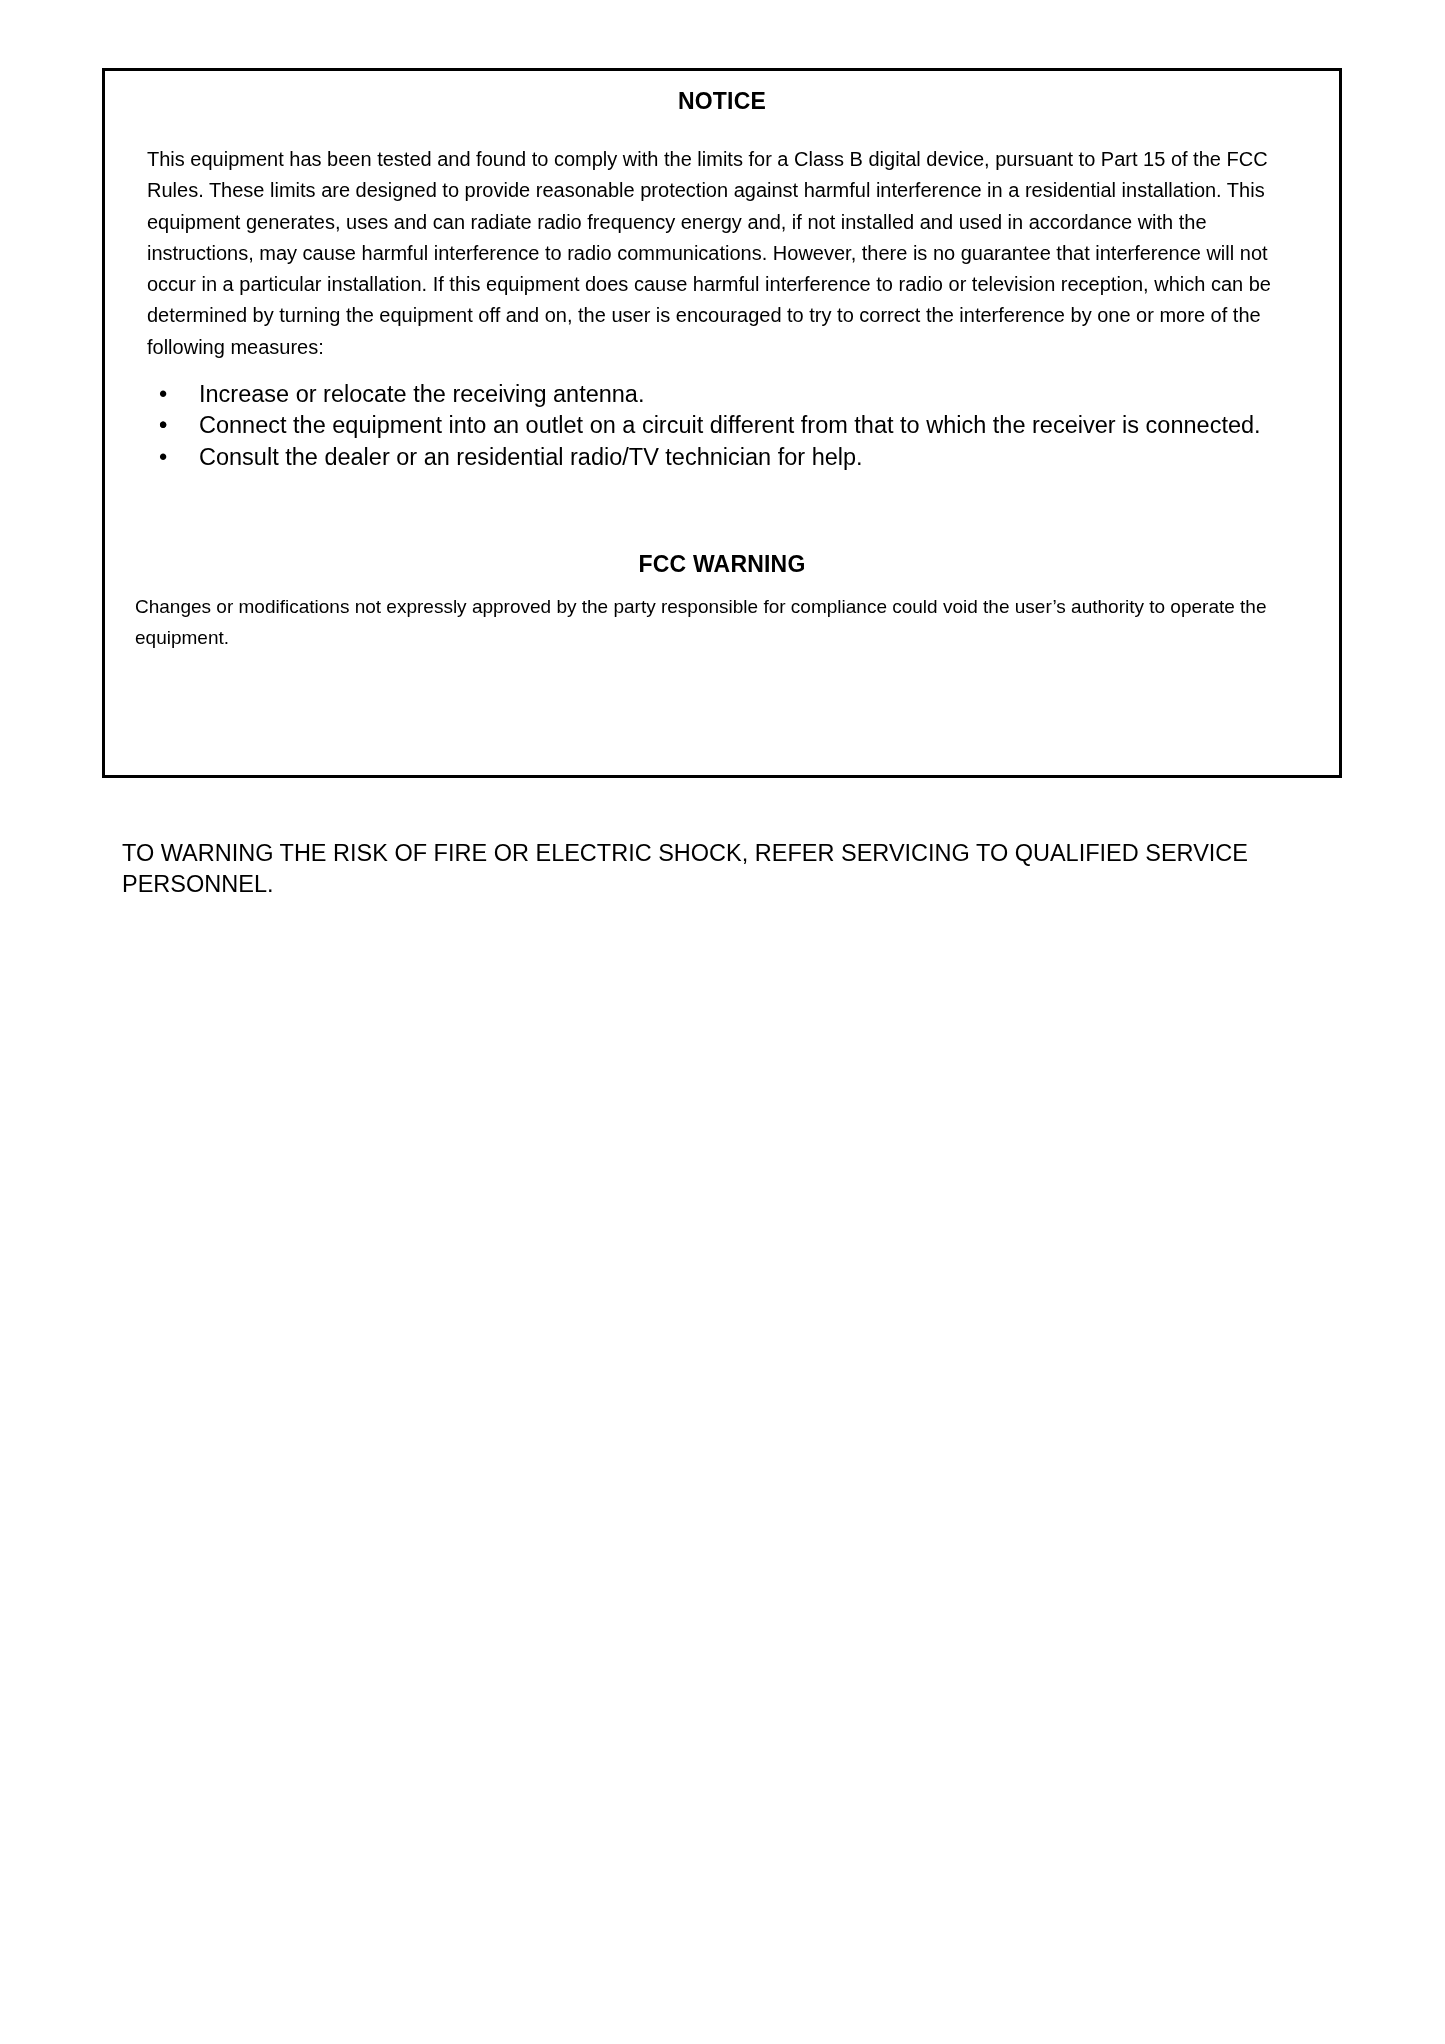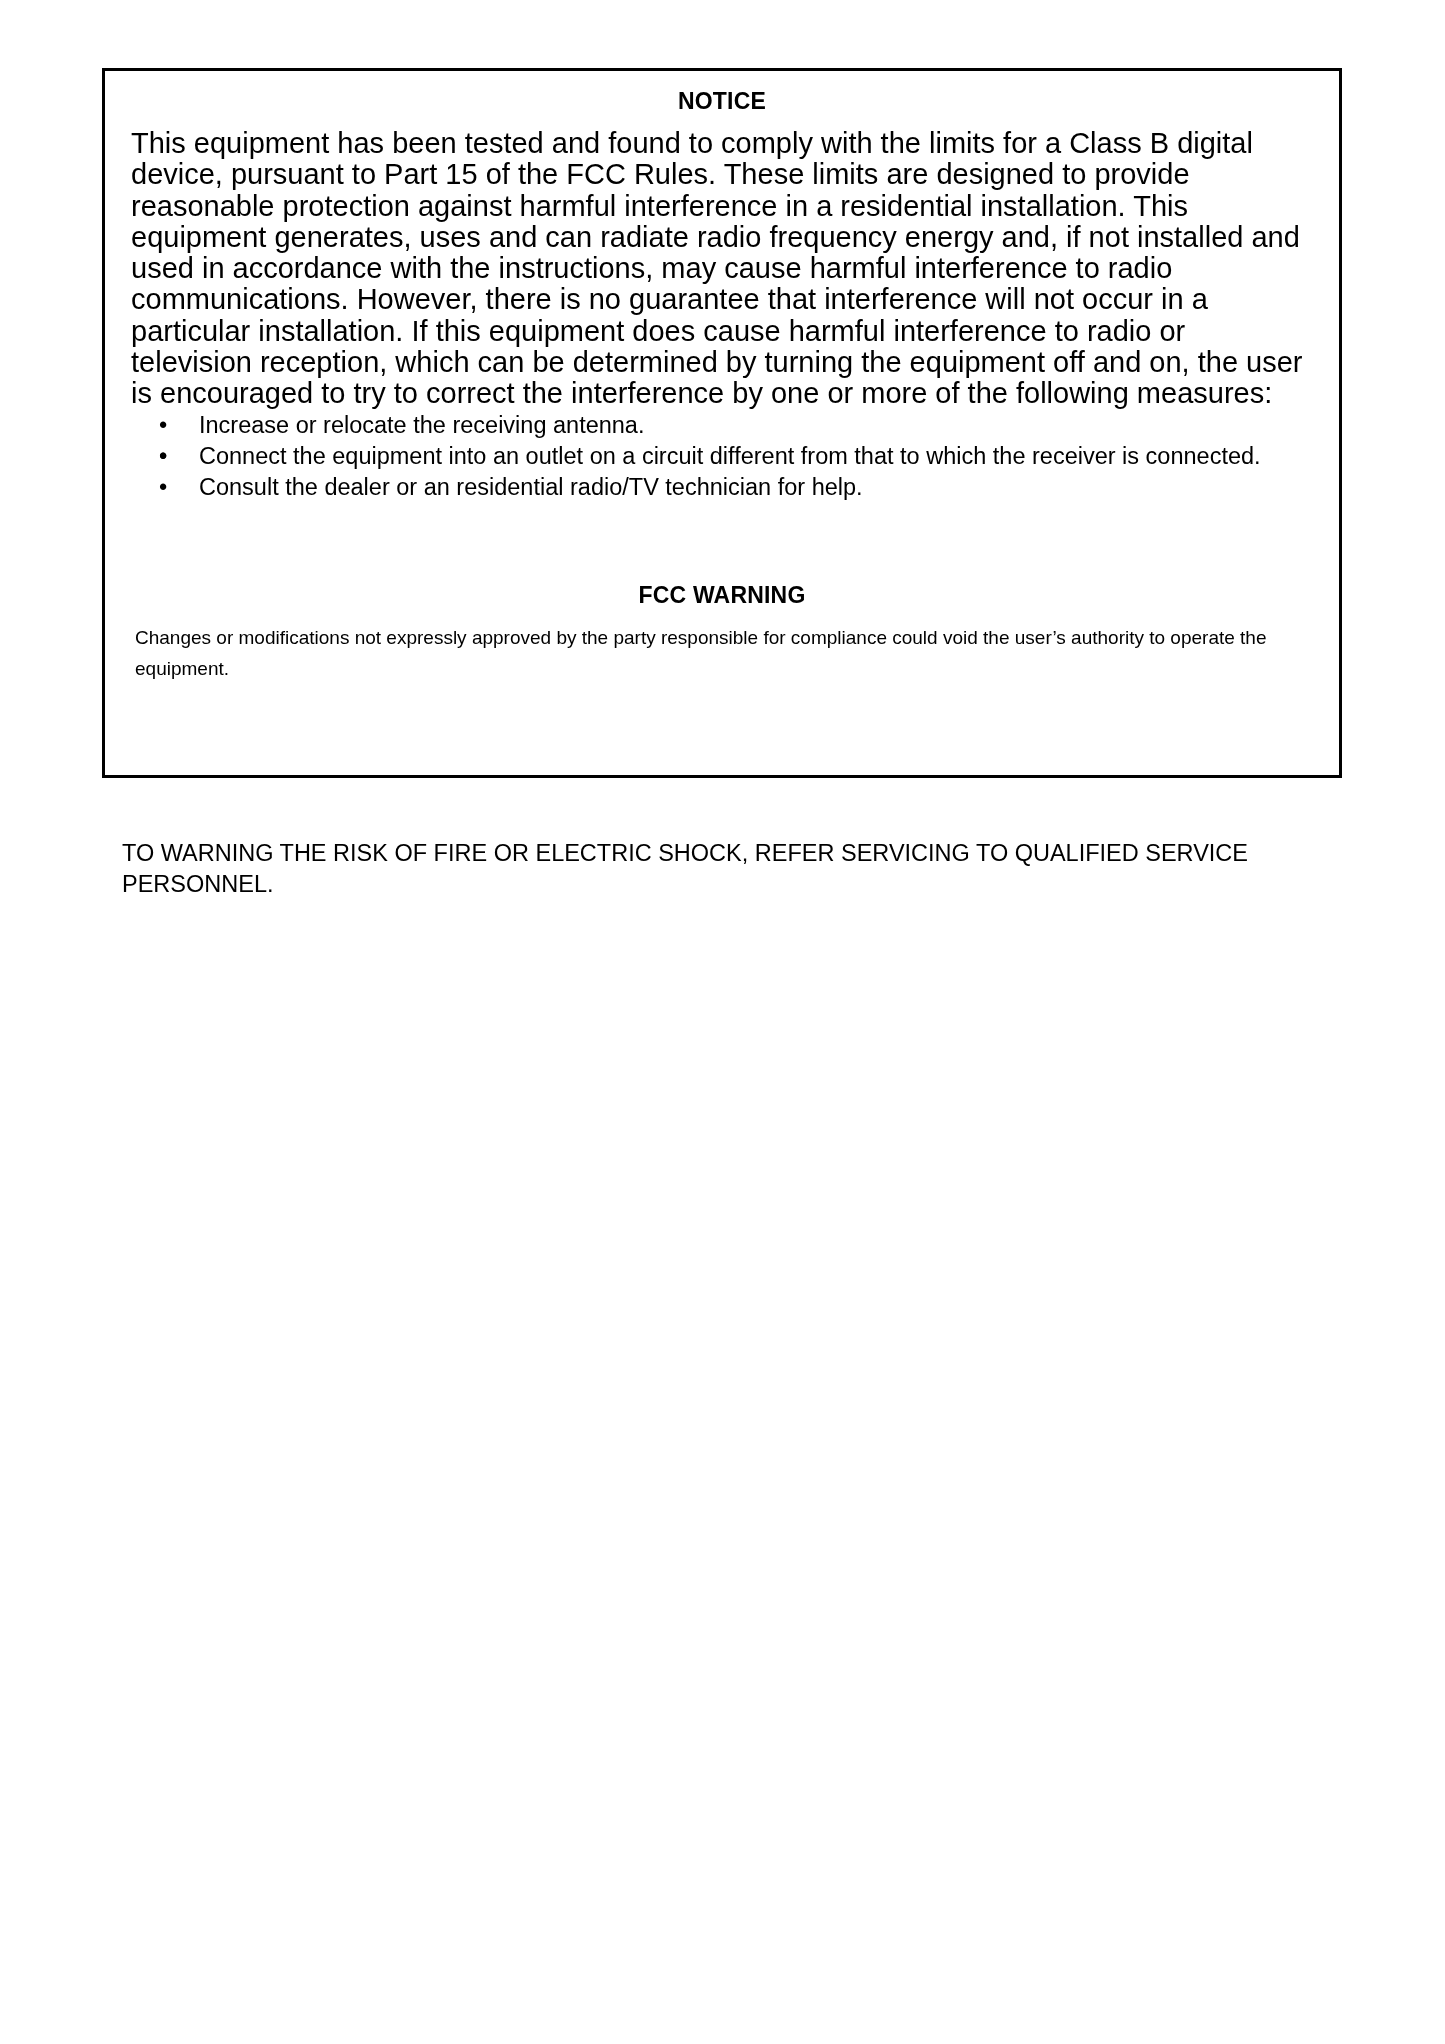--- a/index.html
+++ b/index.html
@@ -43,27 +43,27 @@
     text-align: center;
     font-weight: bold;
     font-size: 23px;
     letter-spacing: 0.2px;
     margin: 0;
     padding: 0;
   }
 
   .heading-notice {
     margin-top: 17px;
-    margin-bottom: 0;
+    margin-bottom: 16px;
   }
 
   .body-par {
-    font-size: 29px;
+    font-size: 20px;
     line-height: 31.3px;
-    margin: 0;
+    margin: 16px;
     text-align: left;
     padding-top: 13px;
     word-spacing: 0px;
   }
 
   .bullet-list {
     list-style: none;
     margin: 0;
     padding: 0;
   }

